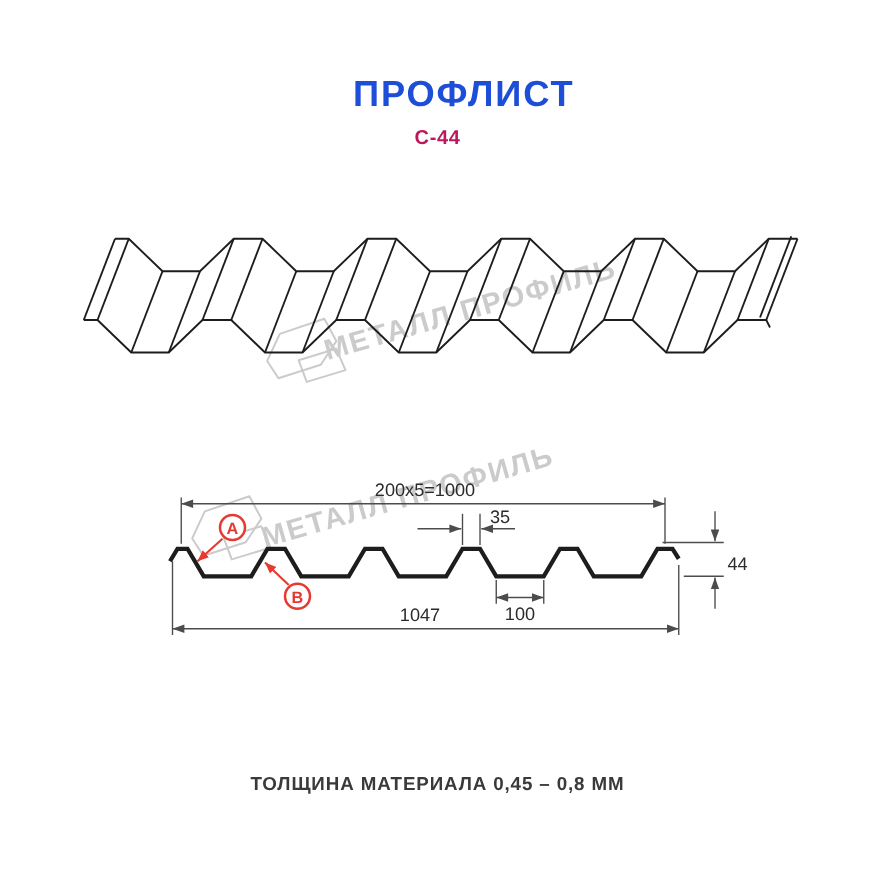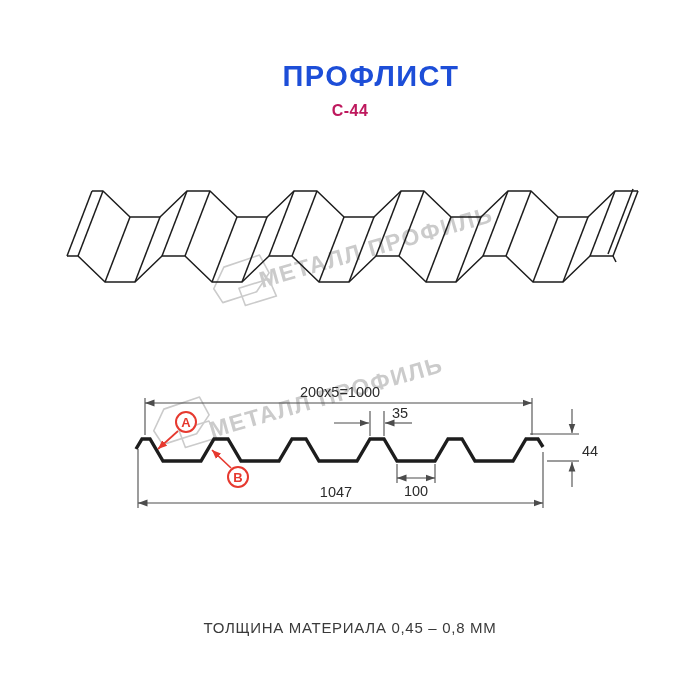--- a/index.html
+++ b/index.html
@@ -3,21 +3,21 @@
 <meta charset="utf-8">
 <style>
   html,body{margin:0;padding:0;background:#ffffff;}
   #stage{position:relative;width:700px;height:700px;background:#ffffff;overflow:hidden;
          font-family:"Liberation Sans",sans-serif;}
   .page-title{position:absolute;top:60px;left:0;width:700px;text-align:center;
               font-size:29px;font-weight:800;letter-spacing:1.5px;color:#1d4ed8;padding-left:21px;}
   .page-subtitle{position:absolute;top:102px;left:0;width:700px;text-align:center;
               font-size:16px;font-weight:700;letter-spacing:.5px;color:#be185d;}
   .page-footer{position:absolute;top:619px;left:0;width:700px;text-align:center;
-              font-size:15px;font-weight:400;letter-spacing:.7px;color:#3a3a3a;}
+              font-size:15px;font-weight:700;letter-spacing:.7px;color:#3a3a3a;}
   svg{position:absolute;top:0;left:0;}
   .wire{stroke:var(--ink,#1d1d1d);stroke-width:1.5;fill:none;stroke-linejoin:round;}
   .profile{stroke:var(--ink,#1d1d1d);stroke-width:3.4;fill:none;stroke-linejoin:miter;}
   .dim{stroke:var(--dim,#4c4c4c);stroke-width:1.1;fill:none;}
   .dimtxt{font-size:14.5px;fill:#2b2b2b;}
   .wm{stroke:var(--wm,#cbcbcb);stroke-width:1.6;fill:none;stroke-linejoin:round;}
   .wmtxt{font-size:23px;font-weight:700;letter-spacing:1.5px;fill:var(--wm,#cbcbcb);}
   .redline{stroke:var(--red,#e6392f);stroke-width:1.7;fill:none;}
   .redcirc{stroke:var(--red,#e6392f);stroke-width:2;fill:#ffffff;}
   .redtxt{fill:var(--red,#e6392f);font-size:13px;font-weight:700;text-anchor:middle;}

